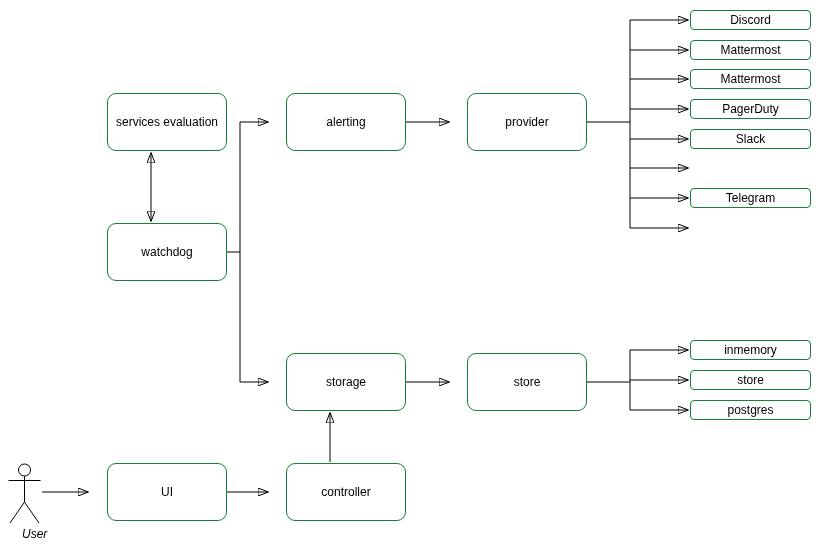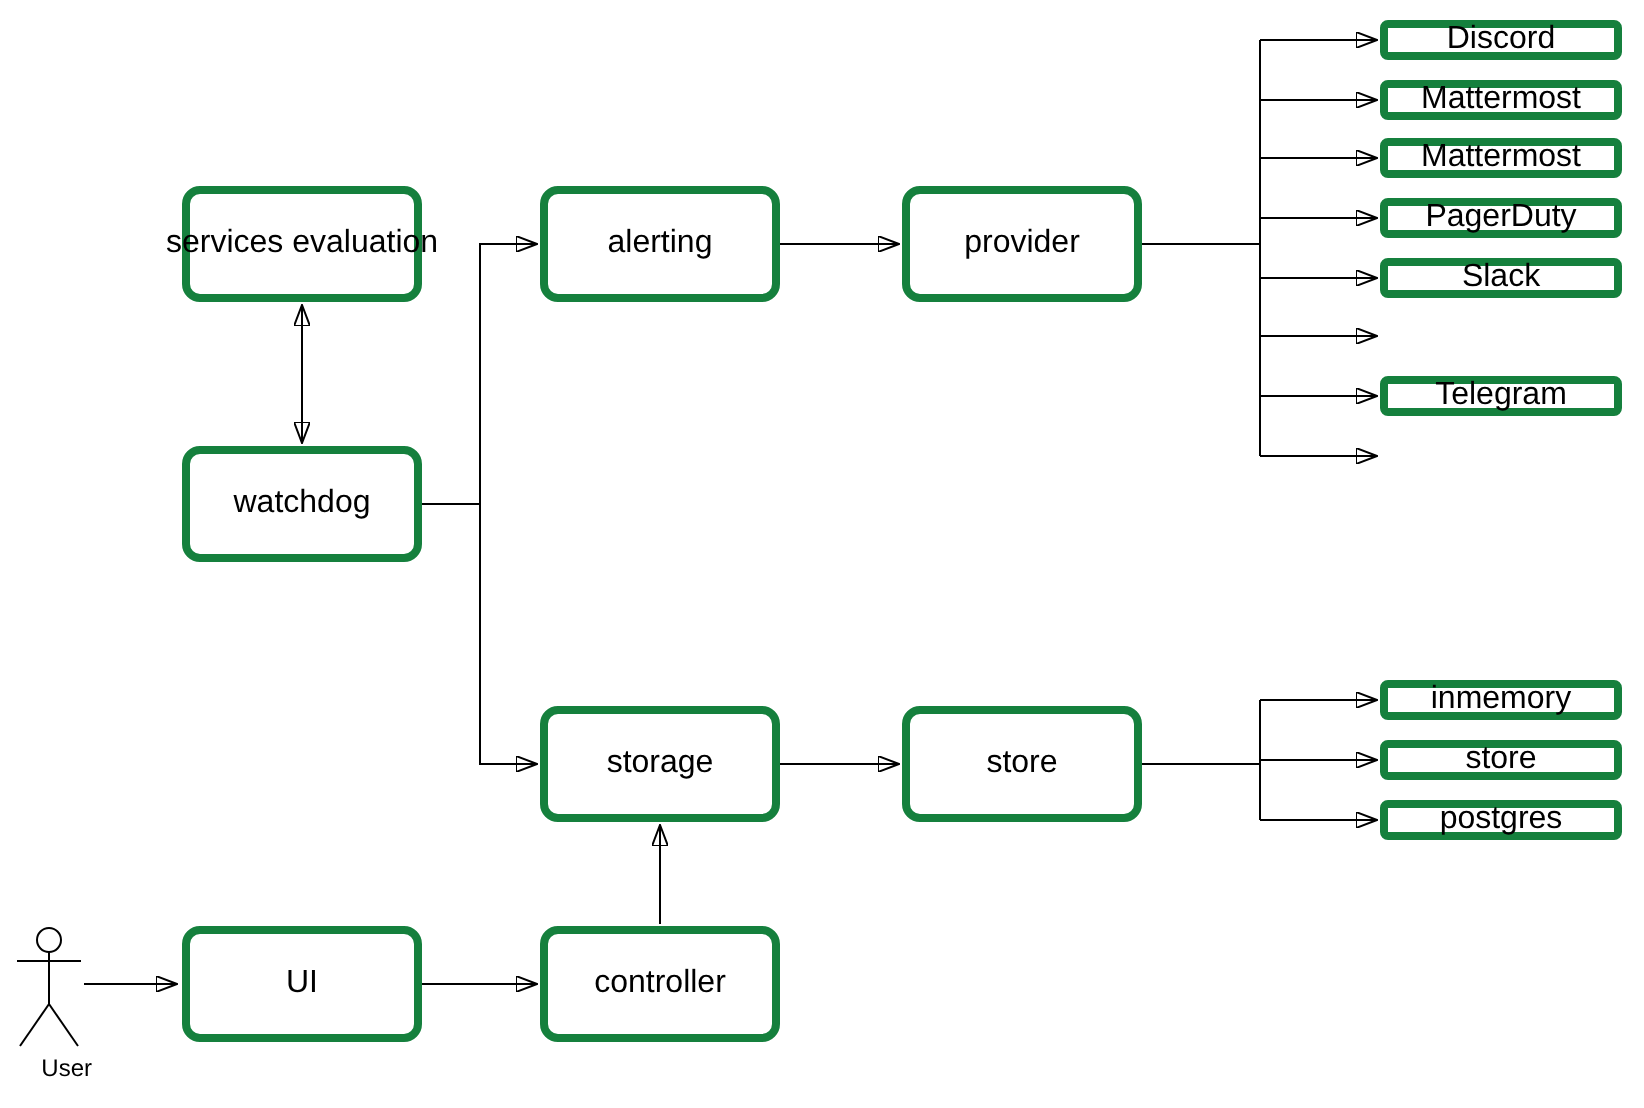--- a/index.html
+++ b/index.html
@@ -4,29 +4,29 @@
 <style>
   html,body{margin:0;padding:0;background:#ffffff;}
   .canvas{
     position:relative;width:822px;height:554px;background:#ffffff;
     font-family:"Liberation Sans",sans-serif;color:#000000;overflow:hidden;
   }
   .edges{position:absolute;left:0;top:0;}
   .edges path{stroke:#000000;stroke-width:1;fill:none;}
   .node{
     position:absolute;box-sizing:border-box;background:#ffffff;
-    border:4px solid #15803d;border-radius:9px;
+    border:1px solid #15803d;border-radius:9px;
     display:flex;align-items:center;justify-content:center;
-    font-size:16px;line-height:1.2;text-align:center;white-space:nowrap;
+    font-size:12px;line-height:1.2;text-align:center;white-space:nowrap;
   }
-  .main{width:120px;height:58px;}
+  .main{width:120px;height:58px;margin-left:16px;}
   .leaf{width:121px;height:20px;border-radius:4px;}
   .actor{position:absolute;left:0;top:455px;}
   .actor-shape{stroke:#000000;stroke-width:1;fill:none;}
-  .actor-label{position:absolute;left:4px;top:527px;width:42px;font-size:12px;text-align:right;}
+  .actor-label{position:absolute;left:22px;top:527px;width:42px;font-size:12px;text-align:left;font-style:italic;}
 </style>
 </head>
 <body>
 
 <div class="canvas">
 
   <svg class="edges" width="822" height="554">
     <defs>
       <marker id="arrow" markerWidth="11" markerHeight="8" refX="10" refY="4" orient="auto" markerUnits="userSpaceOnUse">
         <path d="M0,0 L10.5,4 L0,8 Z" fill="#000000" stroke="none"></path>

